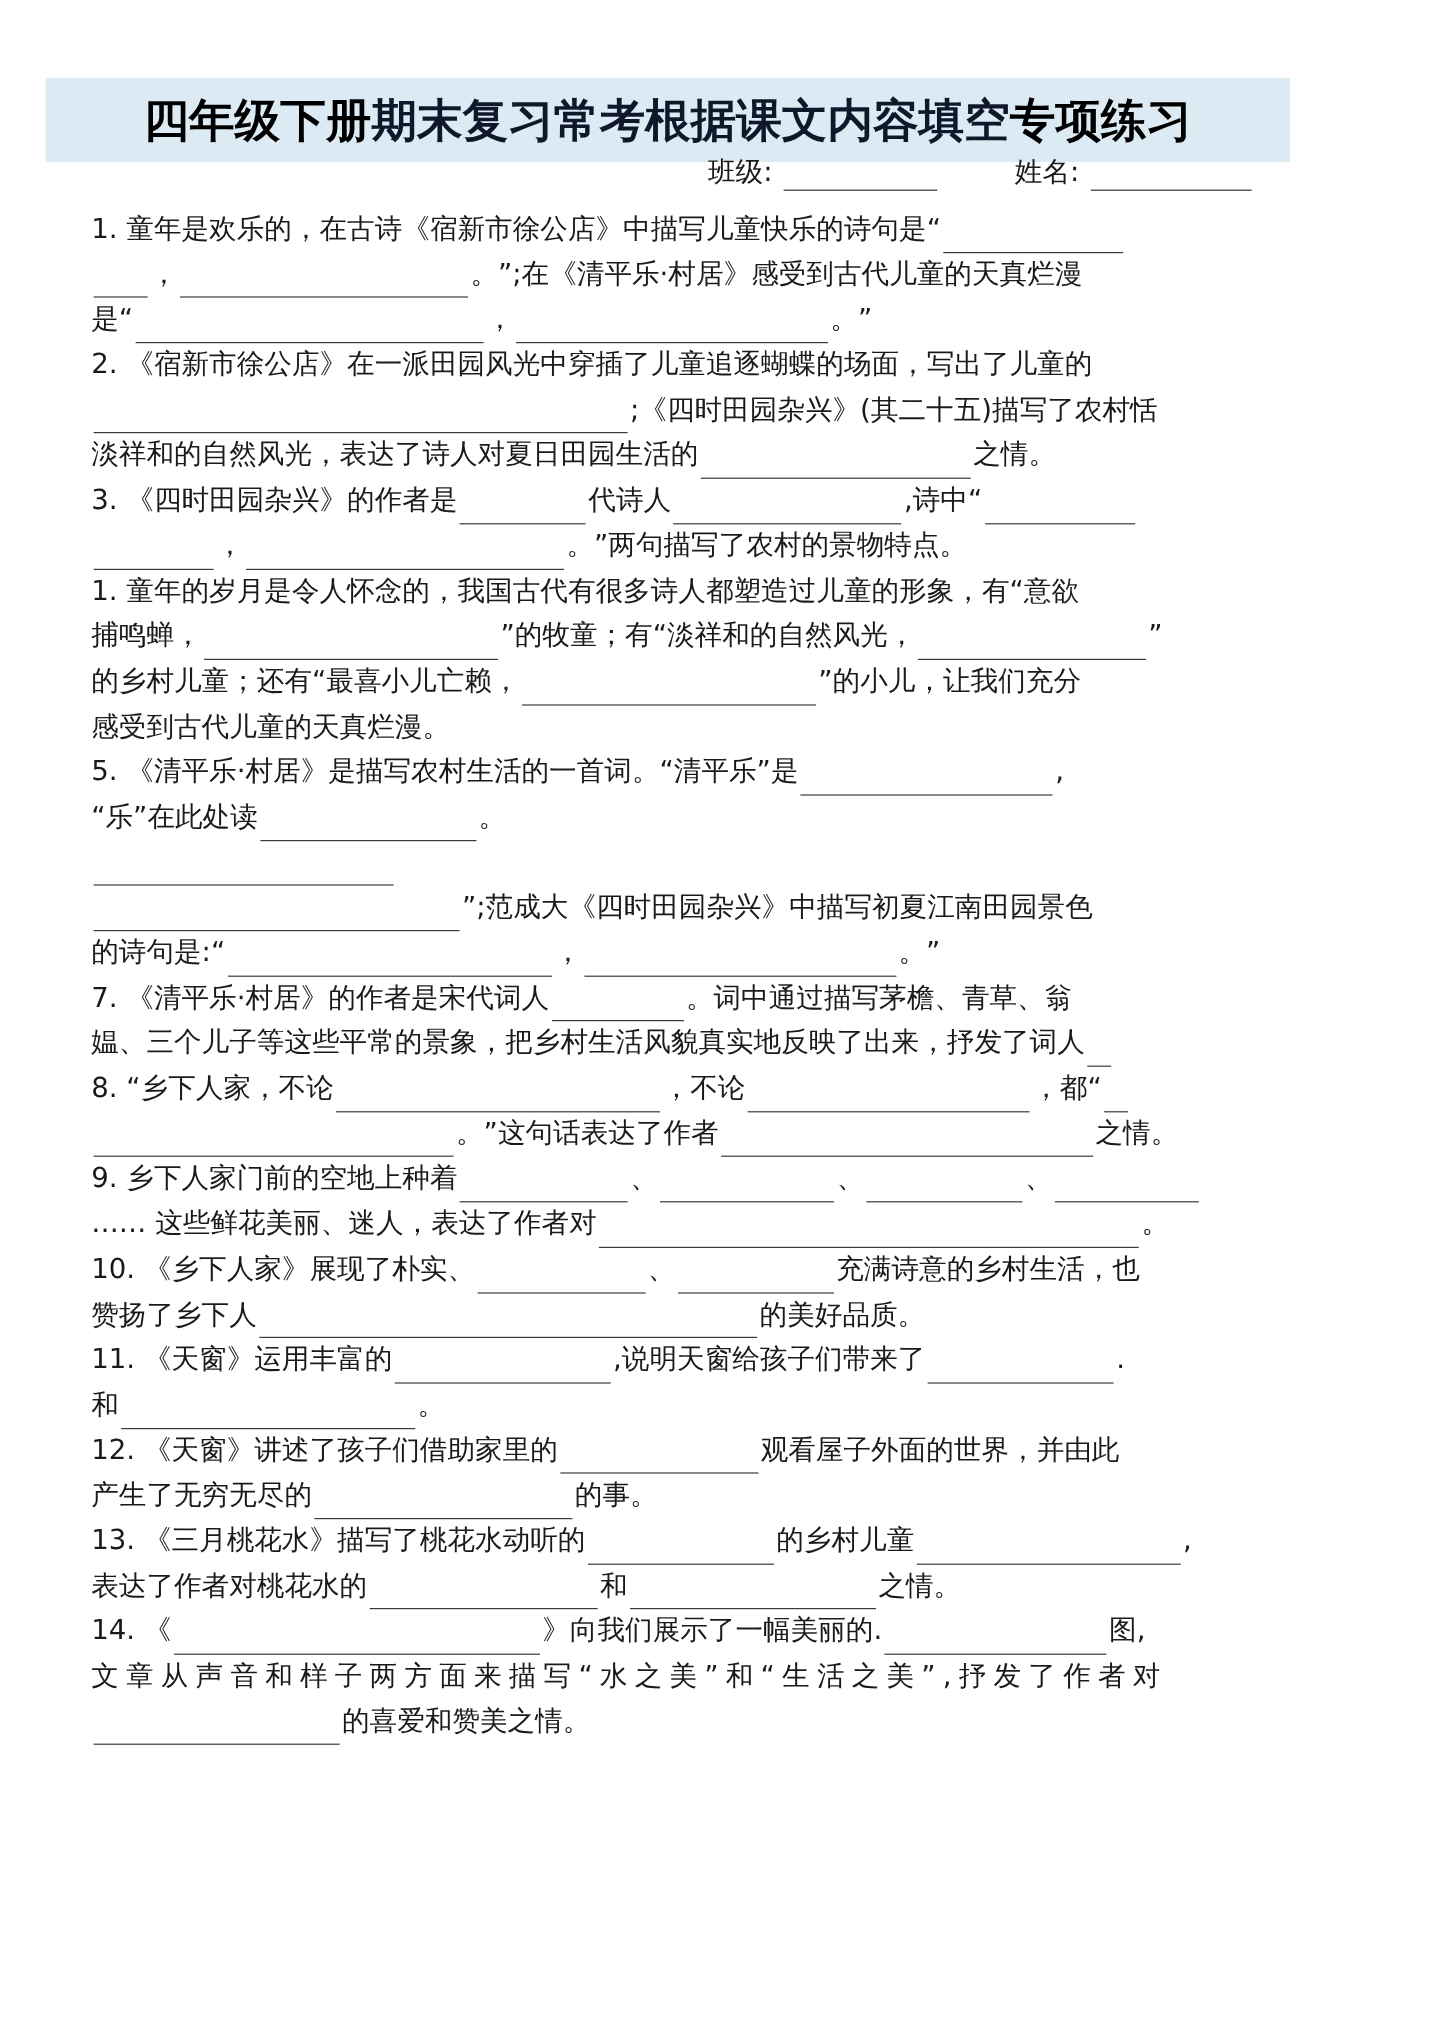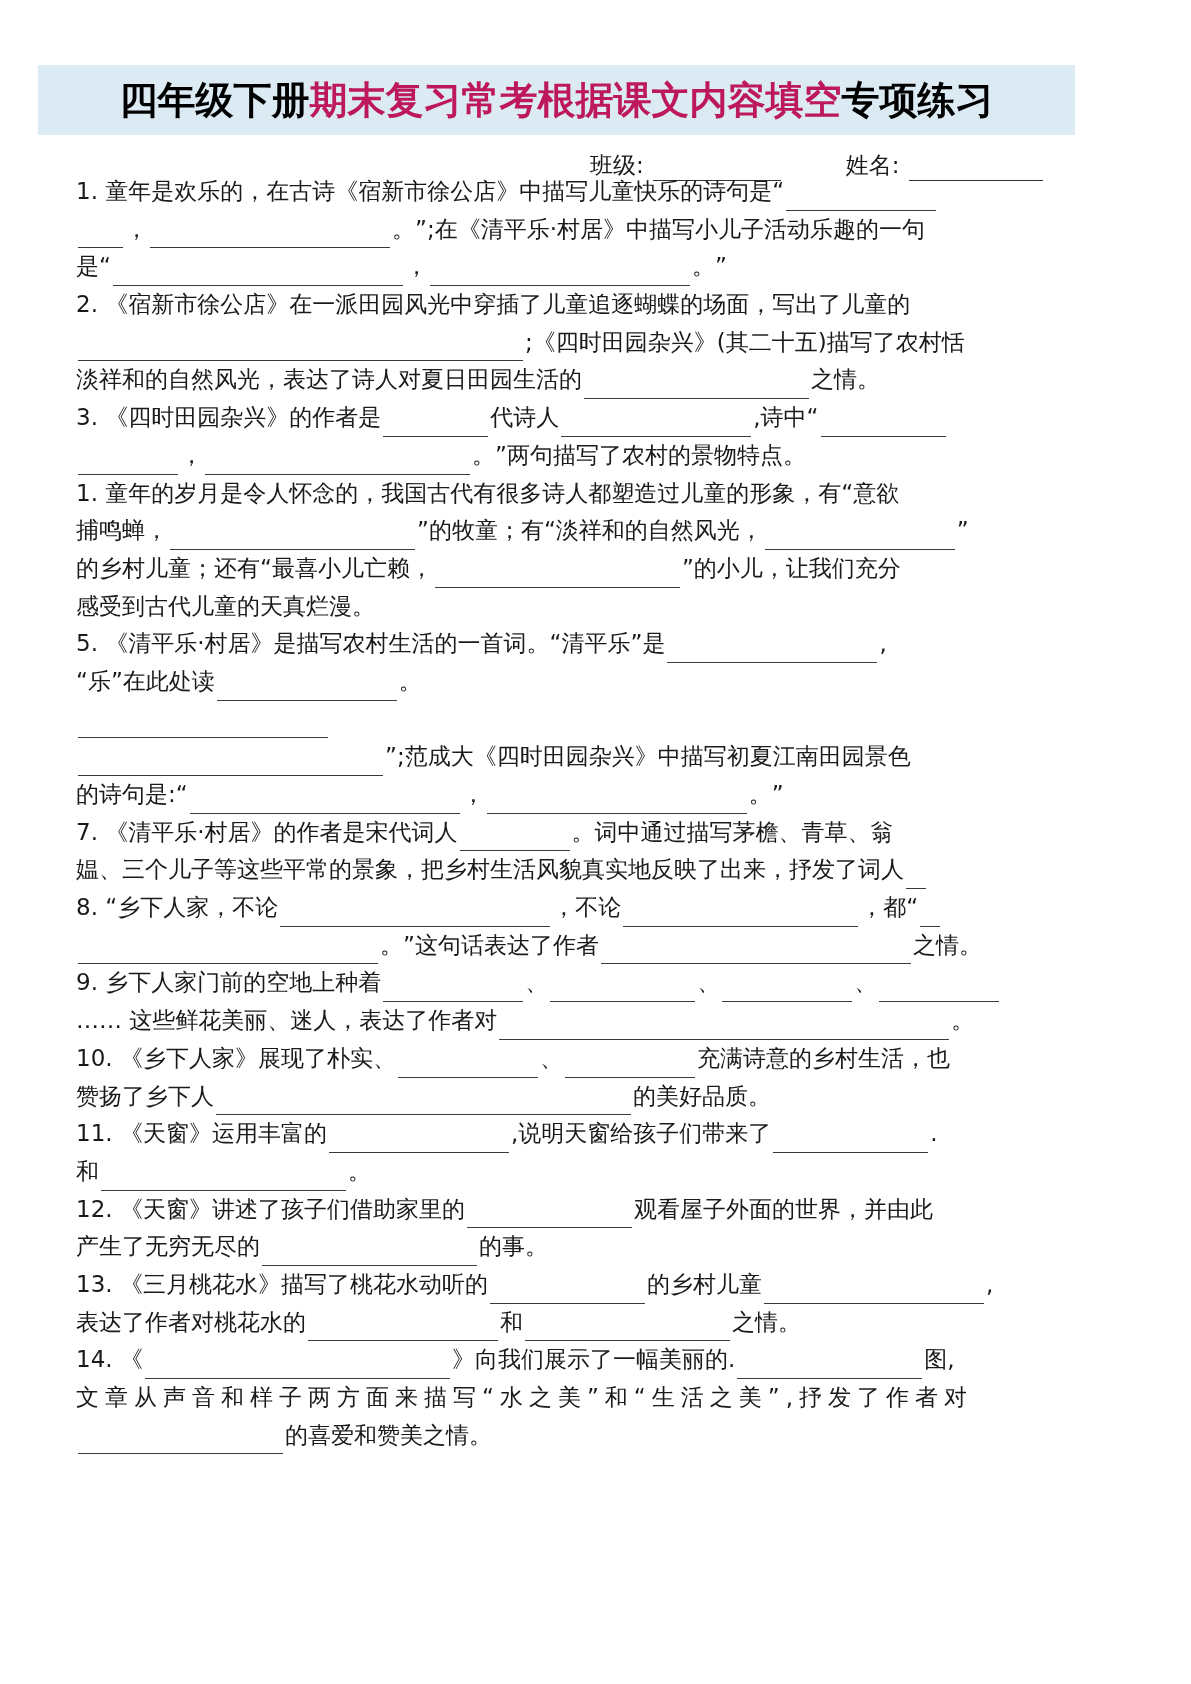--- a/index.html
+++ b/index.html
@@ -1,23 +1,23 @@
 <!DOCTYPE html>
 <html><head>
 <meta charset="utf-8">
 <style>
   html, body { margin:0; padding:0; background:#ffffff; }
   body { width:1191px; height:1684px; position:relative; overflow:hidden;
          font-family:"DejaVu Sans","Liberation Sans",sans-serif; color:#1a1a1a; }
   .banner { position:absolute; left:38px; top:65px; width:1037px; height:70px;
             background:#dbeaf3; display:flex; align-items:center; justify-content:center; }
   .title { font-size:38px; font-weight:bold; letter-spacing:0px; color:#000; white-space:nowrap; }
-  .title .hl { color:#be185d; }
+  .title .hl { color:#0f172a; }
   .meta { position:absolute; top:128px; left:590px; font-size:23px; white-space:nowrap; }
-  .meta span { display:inline-block;margin-top:22px; }
+  .meta span { display:inline-block; }
   .meta .blank { border-bottom:1.5px solid #333; height:26px; vertical-align:bottom; }
   .content { position:absolute; left:76px; top:173px; width:960px; }
   .line { height:37.7px; line-height:37.7px; font-size:23px; white-space:nowrap; position:relative; }
   .line span { display:inline-block; vertical-align:bottom; }
   .blank { border-bottom:1.4px solid #3a3a3a; height:27px; margin:0 2px; }
   .wide14 { letter-spacing:6px; }
 </style>
 </head>
 <body>
 
@@ -31,21 +31,21 @@
   <span>班级:</span>
   <span class="blank" style="width:128px"></span>
   <span style="width:48px"></span>
   <span>姓名:</span>
   <span class="blank" style="width:134px"></span>
 </div>
 
 <div class="content" id="content">
     <div>
       <div class="line"><span>1. 童年是欢乐的，在古诗《宿新市徐公店》中描写儿童快乐的诗句是“</span><span class="blank" style="width: 150px;"></span><span></span></div>
-      <div class="line"><span></span><span class="blank" style="width: 45px;"></span><span>，</span><span class="blank" style="width: 240px;"></span><span>。”;在《清平乐·村居》中描写小儿子活动乐趣的一句</span></div>
+      <div class="line"><span></span><span class="blank" style="width: 45px;"></span><span>，</span><span class="blank" style="width: 240px;"></span><span>。”;在《清平乐·村居》感受到古代儿童的天真烂漫</span></div>
       <div class="line"><span>是“</span><span class="blank" style="width: 290px;"></span><span>，</span><span class="blank" style="width: 260px;"></span><span>。”</span></div>
     </div>
     <div>
       <div class="line"><span>2. 《宿新市徐公店》在一派田园风光中穿插了儿童追逐蝴蝶的场面，写出了儿童的</span></div>
       <div class="line"><span></span><span class="blank" style="width: 445px;"></span><span>;《四时田园杂兴》(其二十五)描写了农村恬</span></div>
       <div class="line"><span>淡祥和的自然风光，表达了诗人对夏日田园生活的</span><span class="blank" style="width: 225px;"></span><span> 之情。</span></div>
     </div>
     <div>
       <div class="line"><span>3. 《四时田园杂兴》的作者是</span><span class="blank" style="width: 105px;"></span><span>代诗人 </span><span class="blank" style="width: 190px;"></span><span> ,诗中“</span><span class="blank" style="width: 125px;"></span></div>
       <div class="line"><span></span><span class="blank" style="width: 100px;"></span><span>，</span><span class="blank" style="width: 265px;"></span><span>。”两句描写了农村的景物特点。</span></div>

